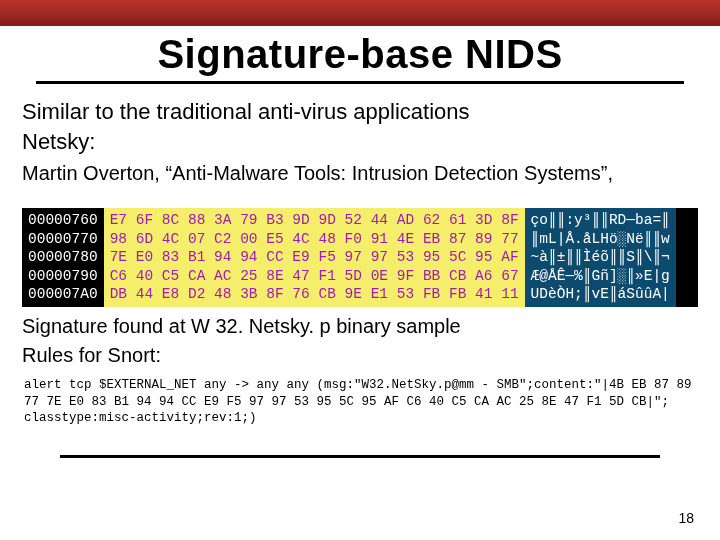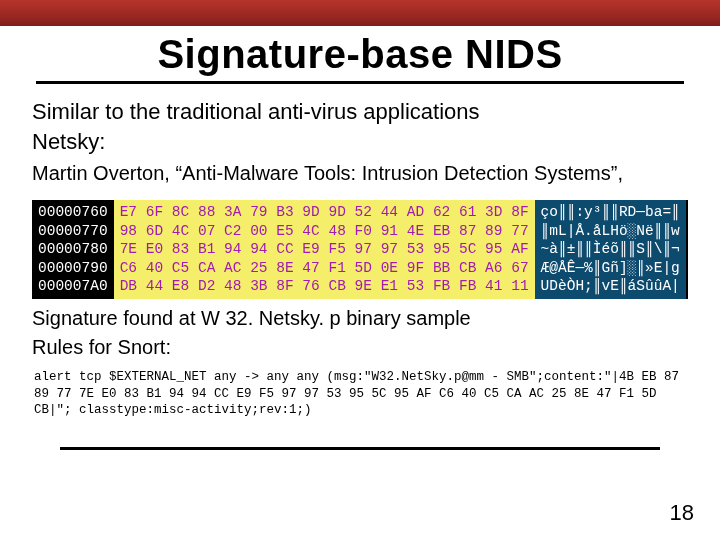--- a/index.html
+++ b/index.html
@@ -1,31 +1,31 @@
 <!DOCTYPE html>
 <html><head>
 <meta charset="utf-8">
 <style>
   html,body{margin:0;padding:0;width:720px;height:540px;background:#fff;font-family:Arial,Helvetica,sans-serif;color:#000;overflow:hidden}
   .slide{position:relative;width:720px;height:540px}
   .topbar{height:26px;background:linear-gradient(#b6332b,#9a2822 60%,#7d1f1a);width:100%}
   .title{font-size:40px;font-weight:700;text-align:center;margin:6px 13px 2px;letter-spacing:0.5px}
   .hr1{border:none;border-top:3px solid #000;margin:4px 36px 14px}
-  .body{padding:0 32px}
+  .body{padding:0 22px}
   .p{font-size:22px;line-height:1.25;margin:0 0 2px}
   .cite{font-size:20px;line-height:1.25;margin:6px 0 0}
-  .hex{margin:14px 0 8px;background:#000;padding:0;display:flex;font-family:"Courier New",monospace;font-size:14.5px;line-height:1.28;white-space:pre}
+  .hex{margin:22px 0 8px;background:#000;padding:0;display:flex;font-family:"Courier New",monospace;font-size:14.5px;line-height:1.28;white-space:pre}
   .hex .col{padding:3px 6px}
   .hex .addr{color:#fff;background:#000}
   .hex .bytes{background:#f4ee6a;color:#a21caf}
   .hex .ascii{background:#0c4a6e;color:#fff}
   .sig{font-size:20px;margin:6px 0 0}
   .snort{font-family:Liberation Mono, monospace;font-size:12.5px;line-height:1.35;margin:10px 2px 0;white-space:pre-wrap}
   .hr2{border:none;border-top:3px solid #000;margin:28px 60px 0}
-  .pageno{position:absolute;right:26px;bottom:14px;font-size:22px}
+  .pageno{position:absolute;right:26px;bottom:14px;font-size:14px}
 </style>
 </head>
 <body>
 <div class="slide">
 
   <div class="topbar"></div>
   <div class="title">Signature-base NIDS</div>
   <hr class="hr1">
 
   <div class="body">

